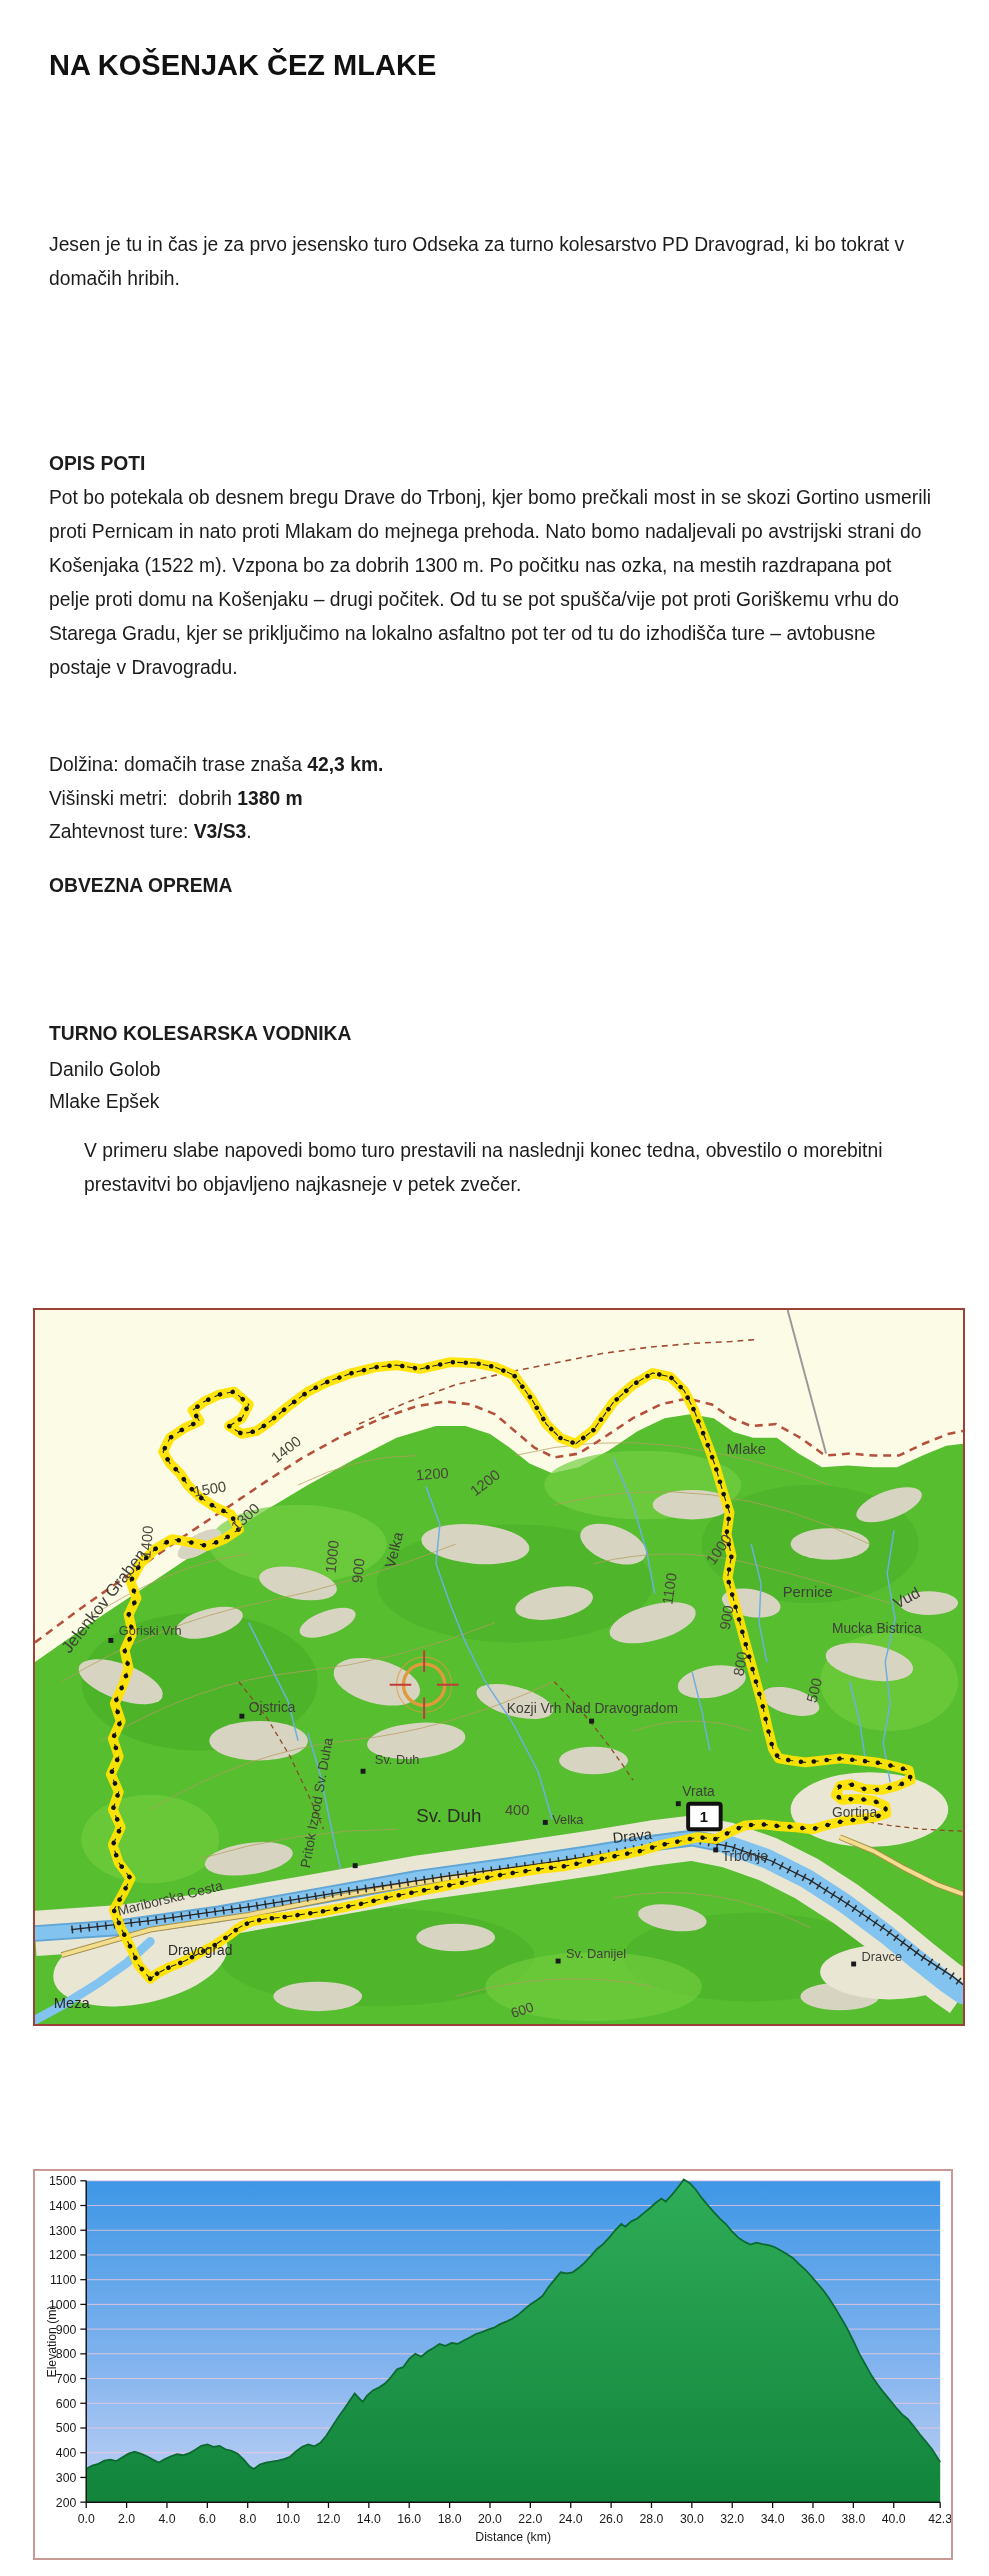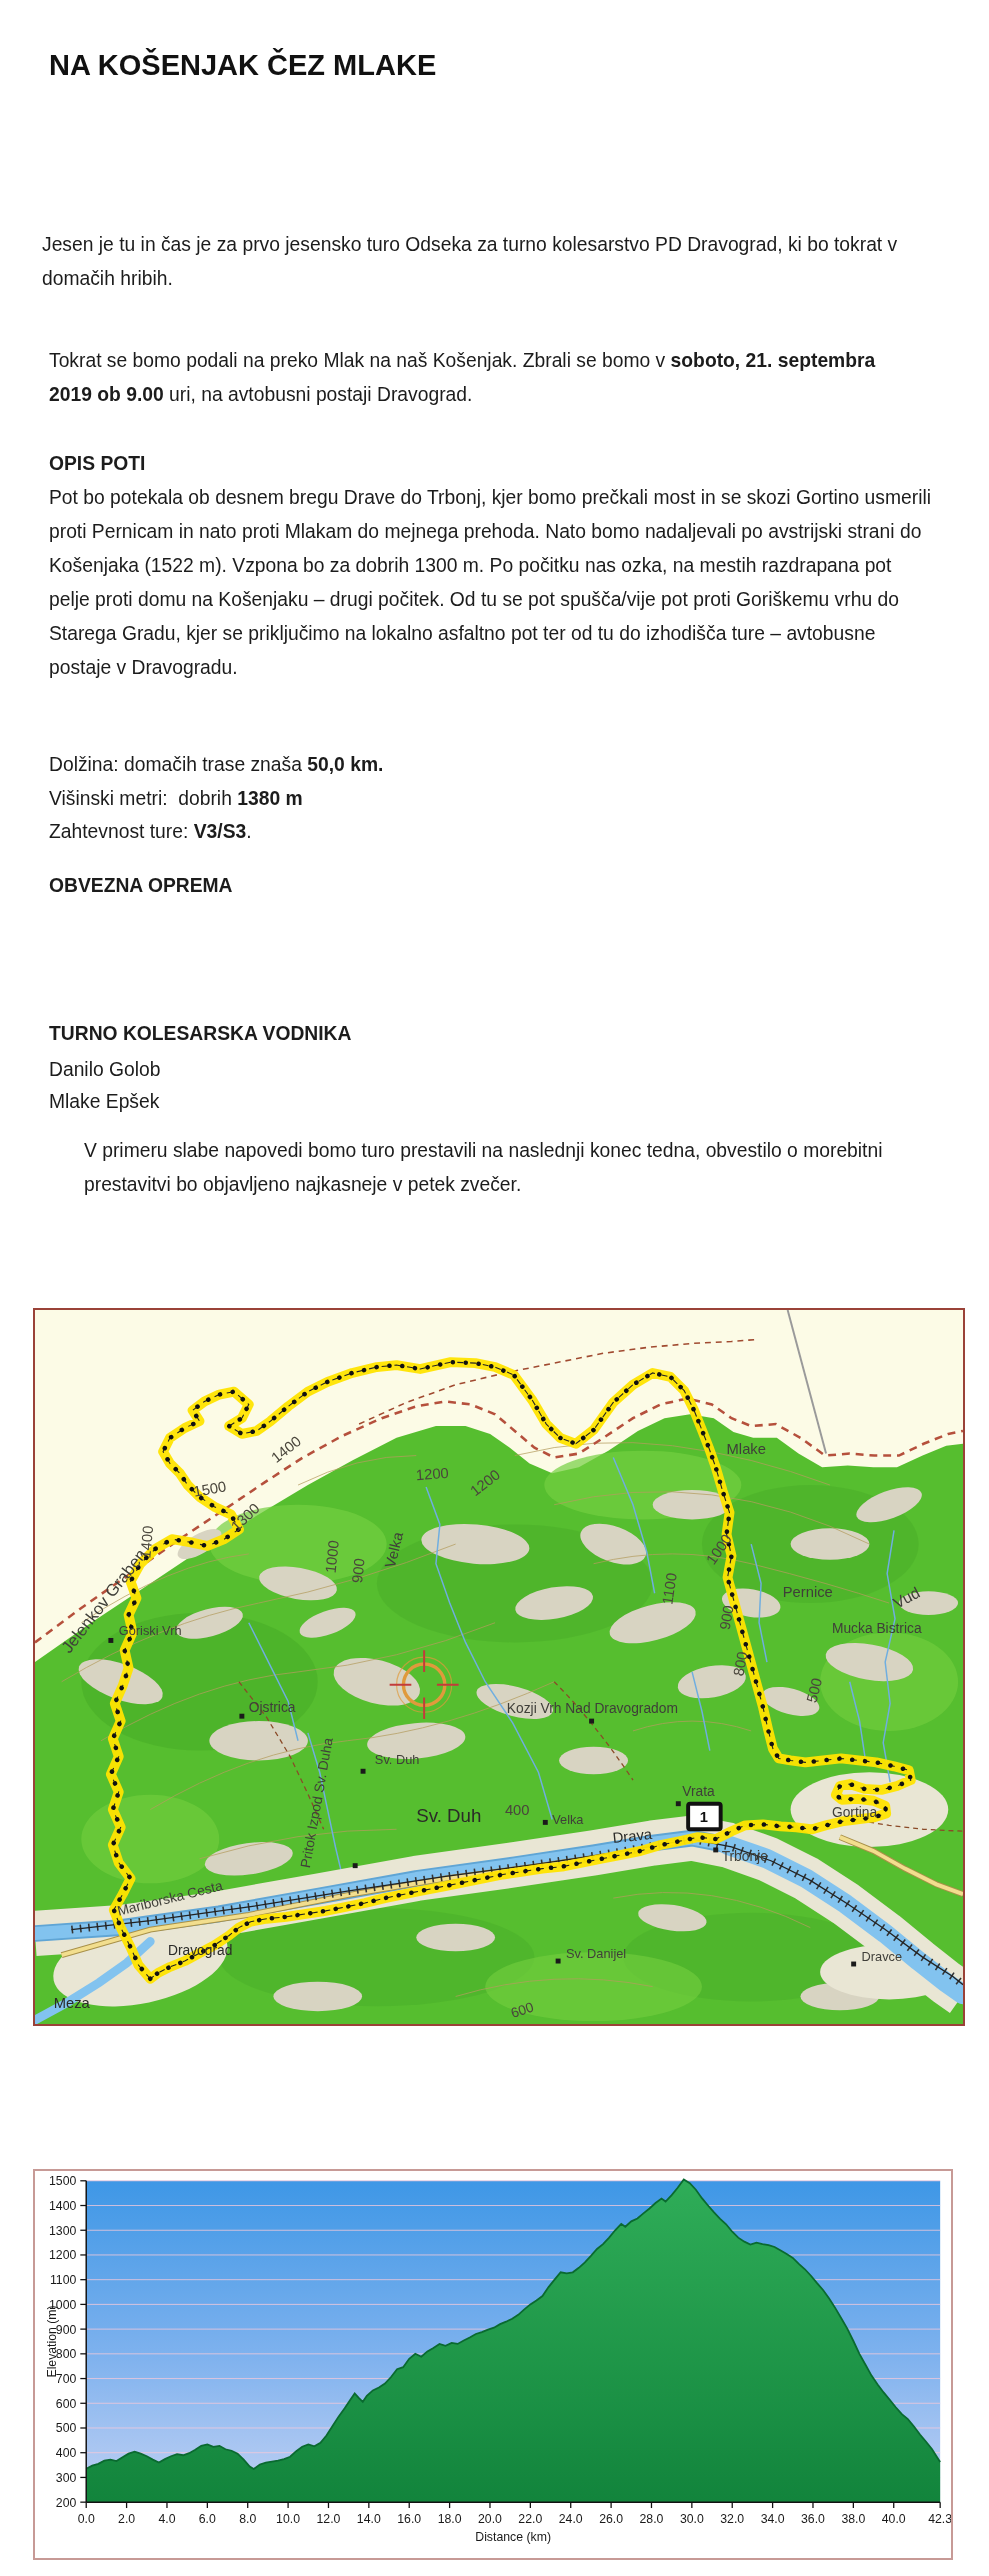--- a/index.html
+++ b/index.html
@@ -18,27 +18,26 @@
   #chart-svg{display:block;width:100%;height:100%;font-family:"DejaVu Sans",sans-serif;}
   text{font-family:"Liberation Sans",sans-serif;}
 </style>
 </head>
 <body>
 
 <div id="page">
 
   <div class="abs title" style="left:49px;top:49px;">NA KOŠENJAK ČEZ MLAKE</div>
 
-  <div class="abs para" style="left:42px;top:228px;width:871px;"><span>Jesen je tu in čas je za prvo jesensko turo Odseka za turno kolesarstvo PD Dravograd, ki bo tokrat v domačih hribih.</span></div>
-  <div class="abs para" style="left:49px;top:344px;width:871px;"><span>Tokrat se bomo podali na preko Mlak na naš Košenjak. Zbrali se bomo v </span><span class="b">soboto, 21. septembra 2019 ob 9.00</span><span> uri, na avtobusni postaji Dravograd.</span></div>
+  <div class="abs para" style="left:49px;top:228px;width:871px;"><span>Jesen je tu in čas je za prvo jesensko turo Odseka za turno kolesarstvo PD Dravograd, ki bo tokrat v domačih hribih.</span></div>
 
   <div class="abs head" style="left:49px;top:447px;">OPIS POTI</div>
   <div class="abs para" style="left:49px;top:481px;width:882px;"><span>Pot bo potekala ob desnem bregu Drave do Trbonj, kjer bomo prečkali most in se skozi Gortino usmerili proti Pernicam in nato proti Mlakam do mejnega prehoda. Nato bomo nadaljevali po avstrijski strani do Košenjaka (1522 m). Vzpona bo za dobrih 1300 m. Po počitku nas ozka, na mestih razdrapana pot pelje proti domu na Košenjaku – drugi počitek. Od tu se pot spušča/vije pot proti Goriškemu vrhu do Starega Gradu, kjer se priključimo na lokalno asfaltno pot ter od tu do izhodišča ture – avtobusne postaje v Dravogradu.</span></div>
 
-  <div class="abs para" style="left:49px;top:748px;width:882px;"><span>Dolžina: domačih trase znaša </span><span class="b">50,0 km</span><span class="b">.</span></div>
+  <div class="abs para" style="left:49px;top:748px;width:882px;"><span>Dolžina: domačih trase znaša </span><span class="b">42,3 km</span><span class="b">.</span></div>
   <div class="abs para" style="left:49px;top:782px;width:882px;"><span>Višinski metri:  dobrih </span><span class="b">1380 m</span></div>
   <div class="abs para" style="left:49px;top:815px;width:882px;"><span>Zahtevnost ture: </span><span class="b">V3/S3</span><span>.</span></div>
 
   <div class="abs head" style="left:49px;top:869px;">OBVEZNA OPREMA</div>
 
   <div class="abs head" style="left:49px;top:1017px;">TURNO KOLESARSKA VODNIKA</div>
   <div class="abs para" style="left:49px;top:1053px;">Danilo Golob</div>
   <div class="abs para" style="left:49px;top:1085px;">Mlake Epšek</div>
 
   <div class="abs para" style="left:84px;top:1134px;width:841px;"><span>V primeru slabe napovedi bomo turo prestavili na naslednji konec tedna, obvestilo o morebitni prestavitvi bo objavljeno najkasneje v petek zvečer.</span></div>

